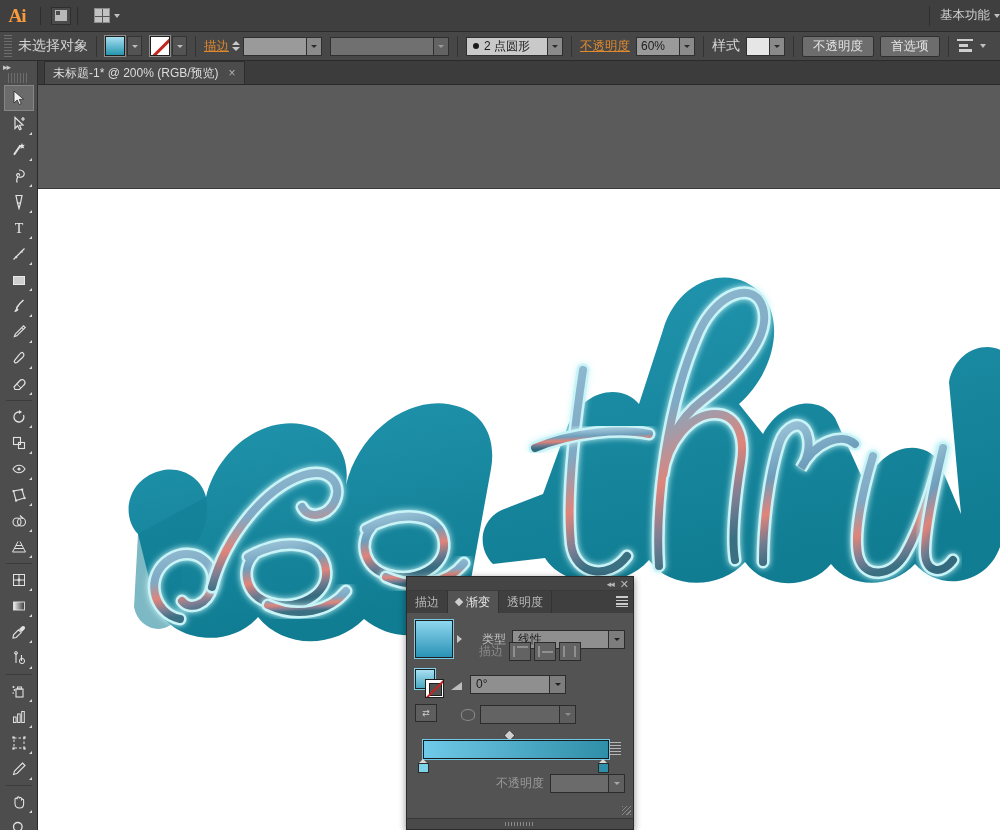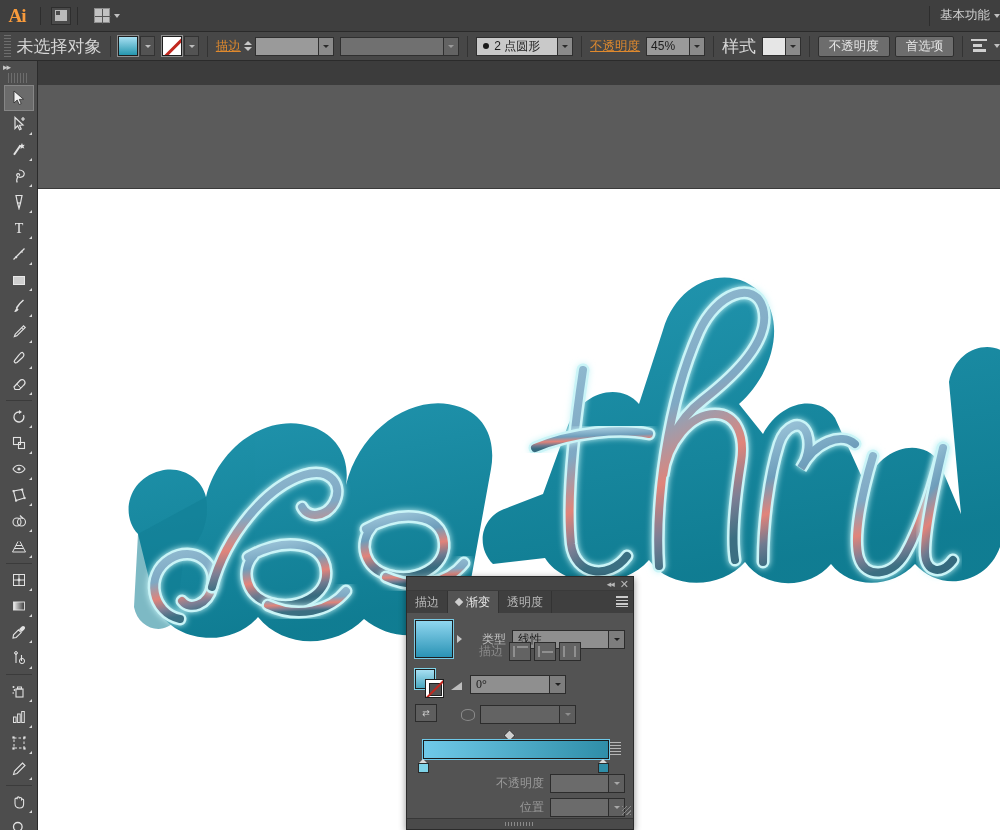--- a/index.html
+++ b/index.html
@@ -48,21 +48,21 @@
 
   
   .controlbar{
     position:absolute; left:0; top:32px; width:1000px; height:29px;
     background:#474747; border-bottom:1px solid #2b2b2b;
     display:flex; align-items:center; padding-left:4px;
   }
   .grip{ width:8px; height:22px; margin-right:6px;
     background:repeating-linear-gradient(to bottom,#6e6e6e 0 1px,transparent 1px 3px);
   }
-  .cb-label{ color:#d6d6d6; font-size:17px; white-space:nowrap; }
+  .cb-label{ color:#d6d6d6; font-size:14px; white-space:nowrap; }
   .cb-sep{ width:1px; height:21px; background:#333; margin:0 8px; }
   .swatch-grp{ display:flex; align-items:center; }
   .swatch{
     width:20px;height:20px;border:1px solid #1e1e1e; outline:1px solid #8e8e8e;
   }
   .swatch.grad{ background:linear-gradient(to bottom,#a7dff2,#2596ae); }
   .swatch.none{ background:#ffffff; position:relative; overflow:hidden;}
   .swatch.none::after{
     content:""; position:absolute; left:-3px; top:9px; width:28px; height:2.5px;
     background:#c1271e; transform:rotate(-45deg);
@@ -169,21 +169,21 @@
     padding:0 8px; display:flex;align-items:center; font-size:12px; color:#b9b9b9;
     border-right:1px solid #333;
   }
   .ptab.active{ background:#535353; color:#e9e9e9; }
   .ptab .dia{ width:6px;height:6px;background:#cfcfcf;transform:rotate(45deg);margin-right:4px;}
   .panel-menu{
     position:absolute; right:5px; top:5px; width:12px;height:11px;
     background:repeating-linear-gradient(to bottom,#cacaca 0 1.5px,transparent 1.5px 3.5px);
   }
   .panel-body{ padding:7px 8px 0; }
-  .pb-row{ display:flex; align-items:center; margin-bottom:6px;font-family:Liberation Serif, serif; }
+  .pb-row{ display:flex; align-items:center; margin-bottom:6px; }
   .grad-preview{
     width:38px;height:38px; background:linear-gradient(to bottom,#8fd6ef,#2a93b5);
     border:1px solid #1d1d1d; outline:1px solid #79c9e2;
   }
   .gp-caret{ margin-left:4px; width:0;height:0;border-top:4px solid transparent;border-bottom:4px solid transparent;
              border-left:5px solid #c6c6c6;}
   .p-label{ color:#c2c2c2; font-size:12px; width:34px; text-align:right; margin-right:6px;}
   .p-label.dim{ color:#8a8a8a; }
   .p-select{
     flex:1; height:19px; background:#8f8f8f; border:1px solid #2c2c2c;
@@ -325,21 +325,21 @@
         <span>2 点圆形</span>
       </div>
       <div class="field-drop">
           <div class="caret-sm"></div>
         </div>
     </div>
     <div class="cb-sep"></div>
 
     <div class="link-label">不透明度</div>
     <div style="display:flex;margin-left:6px">
-      <div class="field pct">45%</div>
+      <div class="field pct">60%</div>
       <div class="field-drop">
           <div class="caret-sm"></div>
         </div>
     </div>
     <div class="cb-sep"></div>
 
     <div class="cb-label">样式</div>
     <div style="display:flex;margin-left:6px">
       <div class="field" style="width:24px;background:#e6e6e6"></div>
       <div class="field-drop">
@@ -356,20 +356,26 @@
     <div class="align-btn">
       <div class="align-ico">
         <i style="left:0;top:0;width:16px;height:2px;"></i>
         <i style="left:2px;top:5px;width:9px;height:3px;"></i>
         <i style="left:2px;top:10px;width:13px;height:3px;"></i>
       </div>
       <div class="caret"></div>
     </div>
   </div>
 
+  <div class="tabbar">
+    <div class="doc-tab">
+      <span>未标题-1* @ 200% (RGB/预览)</span>
+      <span class="tab-close">×</span>
+    </div>
+  </div>
 
   <div class="toolbar">
     <div class="tb-grip">
         <span class="ch">▸▸</span>
       </div>
     <div class="tb-dots"></div>
     <div class="tools">
 
       <div class="tool sel">
         <svg width="16" height="16" viewBox="0 0 16 16">
@@ -786,29 +792,20 @@
       <div class="panel-foot">
         <div class="pf-row">
           <div class="pf-label">不透明度</div>
           <div class="pf-select">
             <span></span>
             <span class="arrowbox">
                 <span class="caret-sm" style="border-top-color:#a8a8a8"></span>
               </span>
           </div>
         </div>
-        <div class="pf-row">
-          <div class="pf-label">位置</div>
-          <div class="pf-select">
-            <span></span>
-            <span class="arrowbox">
-                <span class="caret-sm" style="border-top-color:#a8a8a8"></span>
-              </span>
-          </div>
-        </div>
       </div>
 
       <div class="panel-resize"></div>
       <div class="panel-bottom">
         <div class="pb-grip"></div>
       </div>
     </div>
   </div>
 
 </div>

